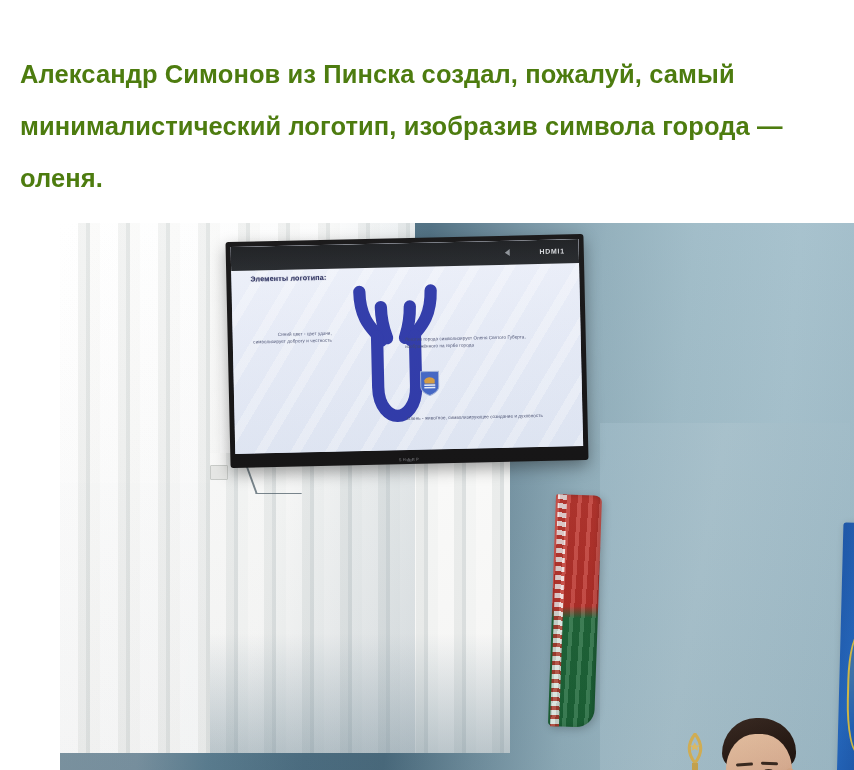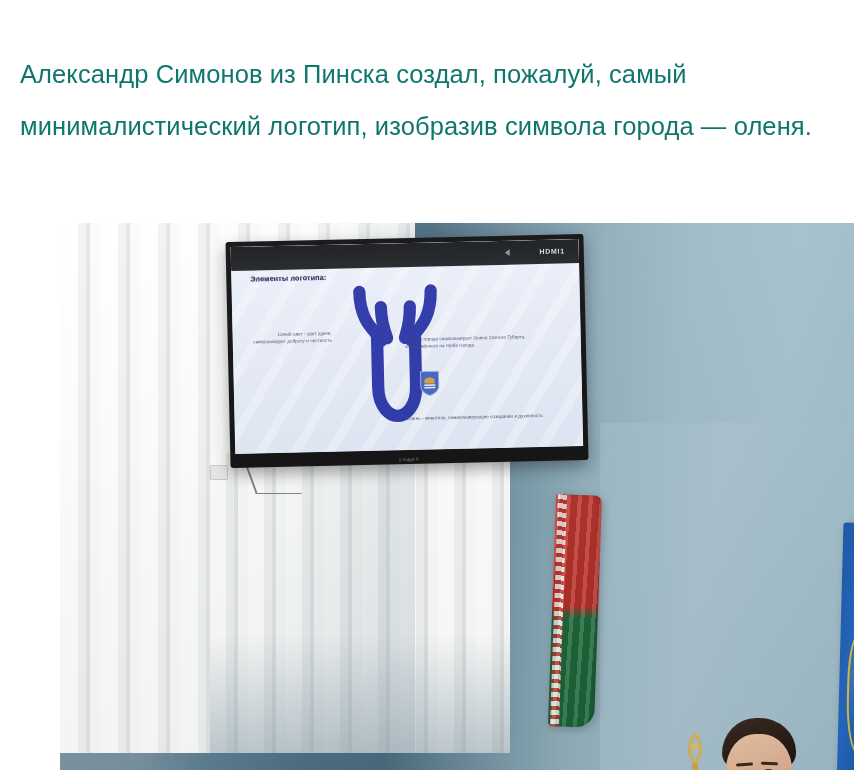--- a/index.html
+++ b/index.html
@@ -17,23 +17,23 @@
   }
 
   
   .article-lead {
     position: absolute;
     left: 20px;
     top: 22px;
     width: 828px;
     font-size: 25.5px;
     line-height: 52px;
-    color: #0f766e;
+    color: #4d7c0f;
     letter-spacing: 0.1px;
-    font-weight: 400;
+    font-weight: 700;
   }
 
   
   .photo {
     position: absolute;
     left: 20px;
     top: 207px;
     width: 834px;
     height: 563px;
     overflow: hidden;

